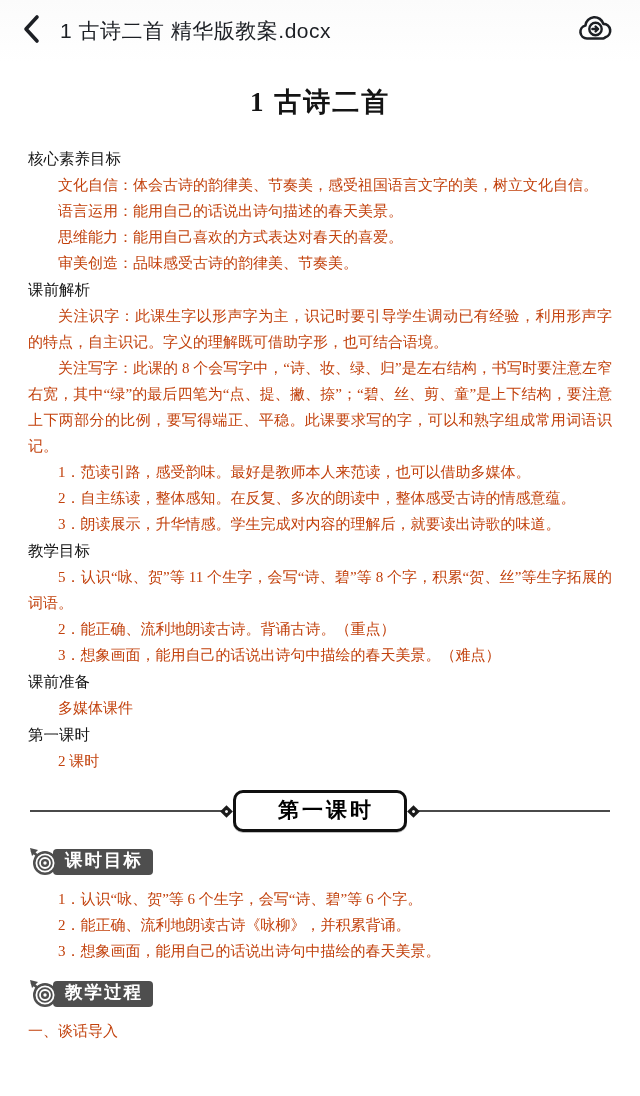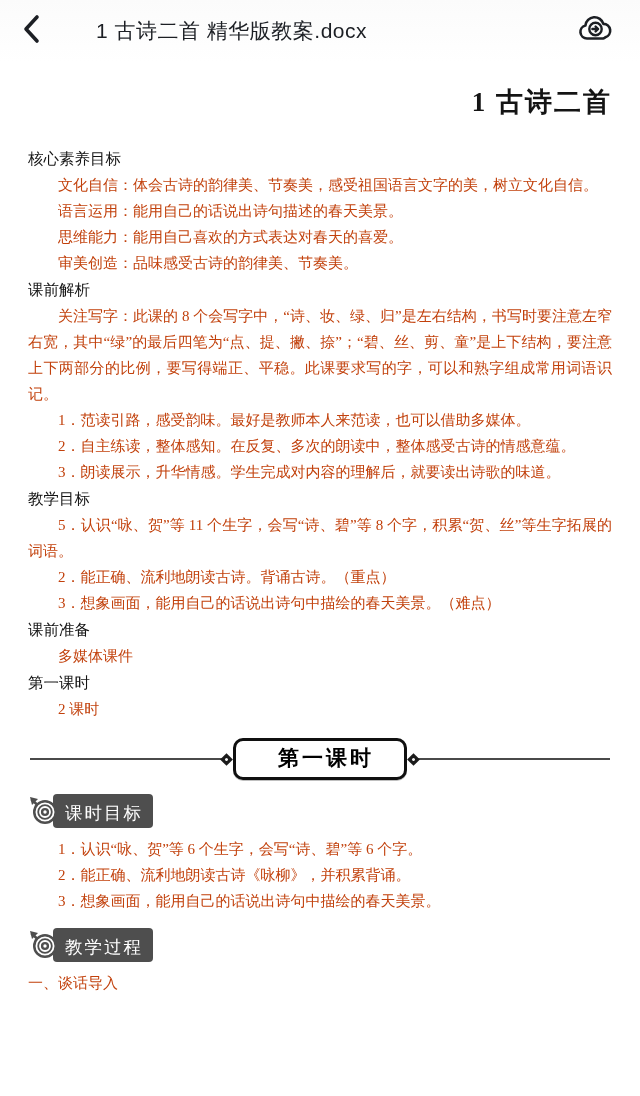--- a/index.html
+++ b/index.html
@@ -8,32 +8,31 @@
     width: 640px; height: 1096px; margin: 0 auto; background: #ffffff;
     position: relative; overflow: hidden;
     font-family: "Liberation Serif", "DejaVu Serif", serif;
     color: #1f1f1f;
   }
   
   .appbar {
     height: 62px; display: flex; align-items: center; padding: 0 22px 0 20px;
     background: linear-gradient(180deg, #fbfbfb 0%, #ffffff 100%);
     font-family: "Liberation Sans", "DejaVu Sans", sans-serif;
-    gap: 36px;
   }
   .back-btn { width: 34px; height: 40px; display: flex; align-items: center; cursor: pointer; }
   .appbar-title {
     flex: 1; font-size: 21px; color: #1c1f24; letter-spacing: 0.5px;
     white-space: nowrap; overflow: hidden; text-overflow: ellipsis; padding-left: 6px;
   }
   .cloud-btn { width: 44px; height: 44px; display: flex; align-items: center; justify-content: center; cursor: pointer; }
   
   .doc { padding: 14px 28px 0 28px; }
   .doc-title {
-    text-align: right; font-size: 27px; font-weight: bold; color: #141414;
+    text-align: center; font-size: 27px; font-weight: bold; color: #141414;
     margin: 8px 0 26px 0; letter-spacing: 2px;
   }
   .sec-heading {
     font-family: "Liberation Sans", "DejaVu Sans", sans-serif;
     font-weight: normal; font-size: 15.5px; color: #141414;
     line-height: 26px; margin-top: 1px;
   }
   .para {
     font-size: 15px; line-height: 26px; text-align: justify;
     text-indent: 2em; color: #c2410c;
@@ -48,22 +47,22 @@
     flex: none; margin: 0 2px; background: #ffffff; border: 3px solid #101010; border-radius: 10px;
     padding: 3px 30px 5px 42px; font-size: 21px; font-weight: bold; letter-spacing: 3px; color: #000;
     font-family: "Liberation Sans", "DejaVu Sans", sans-serif;
     box-shadow: 0 1px 0 rgba(0,0,0,0.25);
   }
   
   .badge-row { display: flex; align-items: center; margin: 14px 0 8px 0; }
   .badge-icon { width: 32px; height: 32px; flex: none; position: relative; z-index: 2; }
   .badge {
     font-family: "Liberation Sans", "DejaVu Sans", sans-serif;
-    background: #4e4e4e; color: #ffffff; font-weight: normal; font-size: 17.5px;
-    letter-spacing: 2px; padding: 8px 10px 4px 12px; border-radius: 4px; margin-left: -7px;
+    background: #4e4e4e; color: #ffffff; font-weight: bold; font-size: 17.5px;
+    letter-spacing: 2px; padding: 0 10px 4px 12px; border-radius: 4px; margin-left: -7px;
     line-height: 22px;
   }
 </style>
 </head>
 <body>
 
 <div class="screen">
 
   <div class="appbar">
     <div class="back-btn">
@@ -90,20 +89,21 @@
 
     <div class="doc-title">1 古诗二首</div>
 
     <div class="sec-heading">核心素养目标</div>
     <p class="para">文化自信：体会古诗的韵律美、节奏美，感受祖国语言文字的美，树立文化自信。</p>
     <p class="para">语言运用：能用自己的话说出诗句描述的春天美景。</p>
     <p class="para">思维能力：能用自己喜欢的方式表达对春天的喜爱。</p>
     <p class="para">审美创造：品味感受古诗的韵律美、节奏美。</p>
 
     <div class="sec-heading">课前解析</div>
+    <p class="para">关注识字：此课生字以形声字为主，识记时要引导学生调动已有经验，利用形声字的特点，自主识记。字义的理解既可借助字形，也可结合语境。</p>
     <p class="para">关注写字：此课的 8 个会写字中，“诗、妆、绿、归”是左右结构，书写时要注意左窄右宽，其中“绿”的最后四笔为“点、提、撇、捺”；“碧、丝、剪、童”是上下结构，要注意上下两部分的比例，要写得端正、平稳。此课要求写的字，可以和熟字组成常用词语识记。</p>
     <p class="para">1．范读引路，感受韵味。最好是教师本人来范读，也可以借助多媒体。</p>
     <p class="para">2．自主练读，整体感知。在反复、多次的朗读中，整体感受古诗的情感意蕴。</p>
     <p class="para">3．朗读展示，升华情感。学生完成对内容的理解后，就要读出诗歌的味道。</p>
 
     <div class="sec-heading">教学目标</div>
     <p class="para">5．认识“咏、贺”等 11 个生字，会写“诗、碧”等 8 个字，积累“贺、丝”等生字拓展的词语。</p>
     <p class="para">2．能正确、流利地朗读古诗。背诵古诗。（重点）</p>
     <p class="para">3．想象画面，能用自己的话说出诗句中描绘的春天美景。（难点）</p>
 

